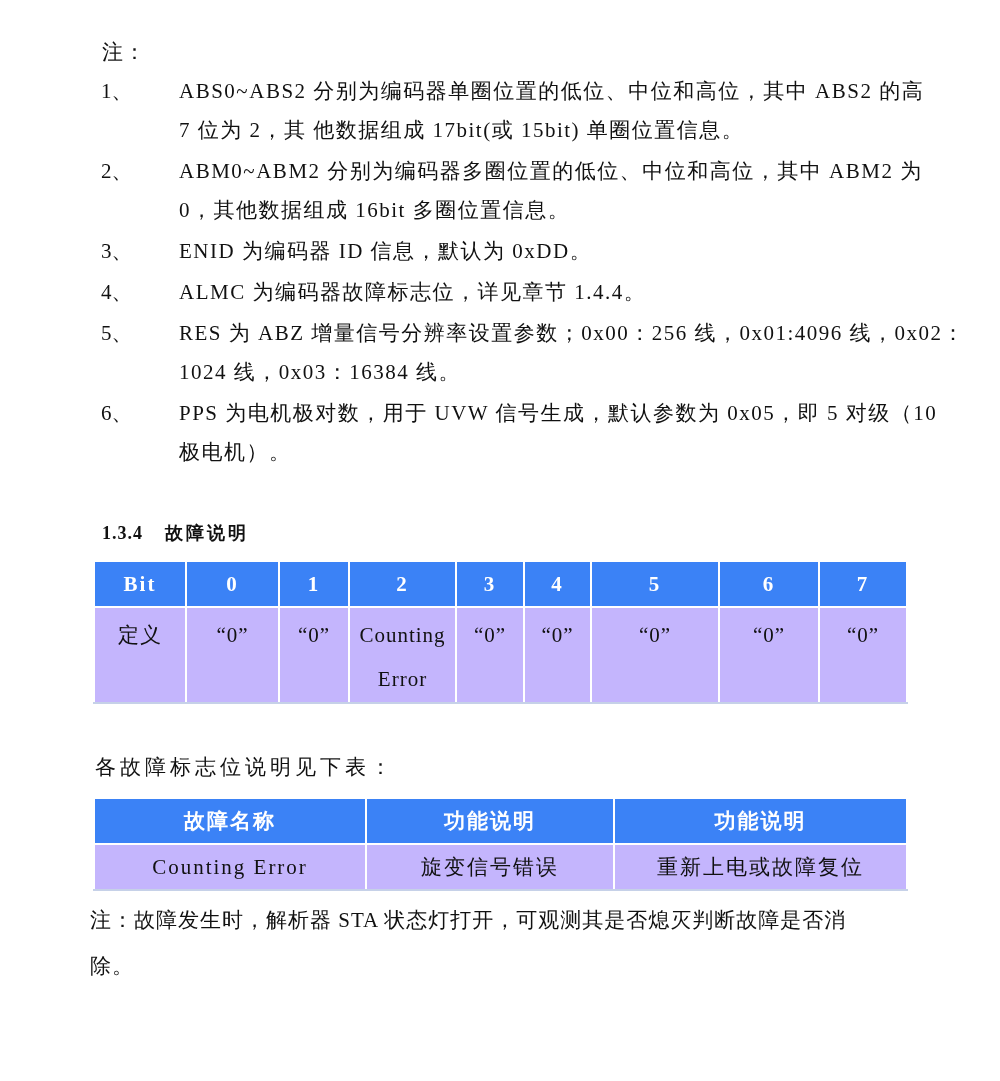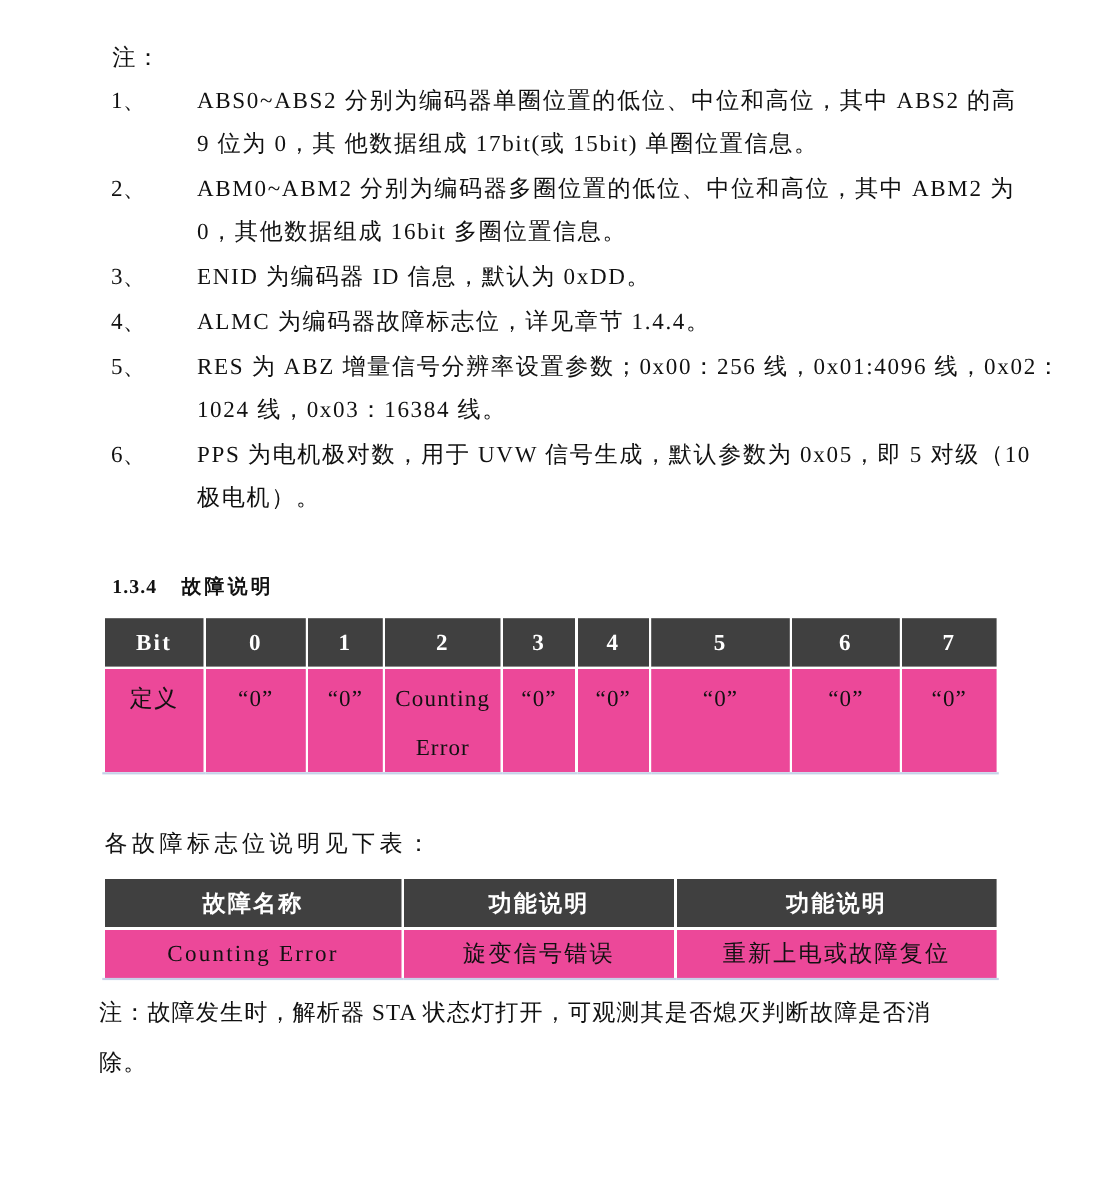--- a/index.html
+++ b/index.html
@@ -25,25 +25,25 @@
   .heading .sec-title{margin-left:22px;letter-spacing:3px;}
 
   .intro{margin:22px 0 0 12px;line-height:30px;letter-spacing:4px;}
   .intro2{margin:48px 0 0 5px;line-height:30px;letter-spacing:4px;}
 
   table{border-collapse:collapse;table-layout:fixed;width:813px;margin-left:3px;}
   .bit-table{margin-top:12px;}
   .fault-table{margin-top:15px;}
   th,td{border:2px solid #ffffff;text-align:center;overflow:hidden;}
   thead th{
-    background:#404040;color:#ffffff;font-weight:bold;
+    background:#3b82f6;color:#ffffff;font-weight:bold;
     height:42px;vertical-align:middle;letter-spacing:2px;
   }
   .bit-table thead th{height:42px;}
-  tbody td{background:#ec4899;color:#111;letter-spacing:1px;}
+  tbody td{background:#c4b5fd;color:#111;letter-spacing:1px;}
   .bit-table tbody td{
     height:83px;vertical-align:top;padding-top:5px;line-height:44px;
     border-bottom:2px solid #c6d1e8;
   }
   .fault-table tbody td{
     height:42px;vertical-align:middle;letter-spacing:2px;
     border-bottom:2px solid #c6d1e8;
   }
 
   .footnote{margin:6px 0 0 0;line-height:46px;letter-spacing:1px;}
@@ -55,21 +55,21 @@
 <div class="page">
   <div class="content">
 
     <div class="note-label">注：</div>
 
     <div class="items">
 
       <div class="item">
         <span class="num">1、</span>
         <div class="line">ABS0~ABS2 分别为编码器单圈位置的低位、中位和高位，其中 ABS2 的高</div>
-        <div class="line">9 位为 0，其 他数据组成 17bit(或 15bit) 单圈位置信息。</div>
+        <div class="line">7 位为 2，其 他数据组成 17bit(或 15bit) 单圈位置信息。</div>
       </div>
 
       <div class="item">
         <span class="num">2、</span>
         <div class="line">ABM0~ABM2 分别为编码器多圈位置的低位、中位和高位，其中 ABM2 为</div>
         <div class="line">0，其他数据组成 16bit 多圈位置信息。</div>
       </div>
 
       <div class="item">
         <span class="num">3、</span>

